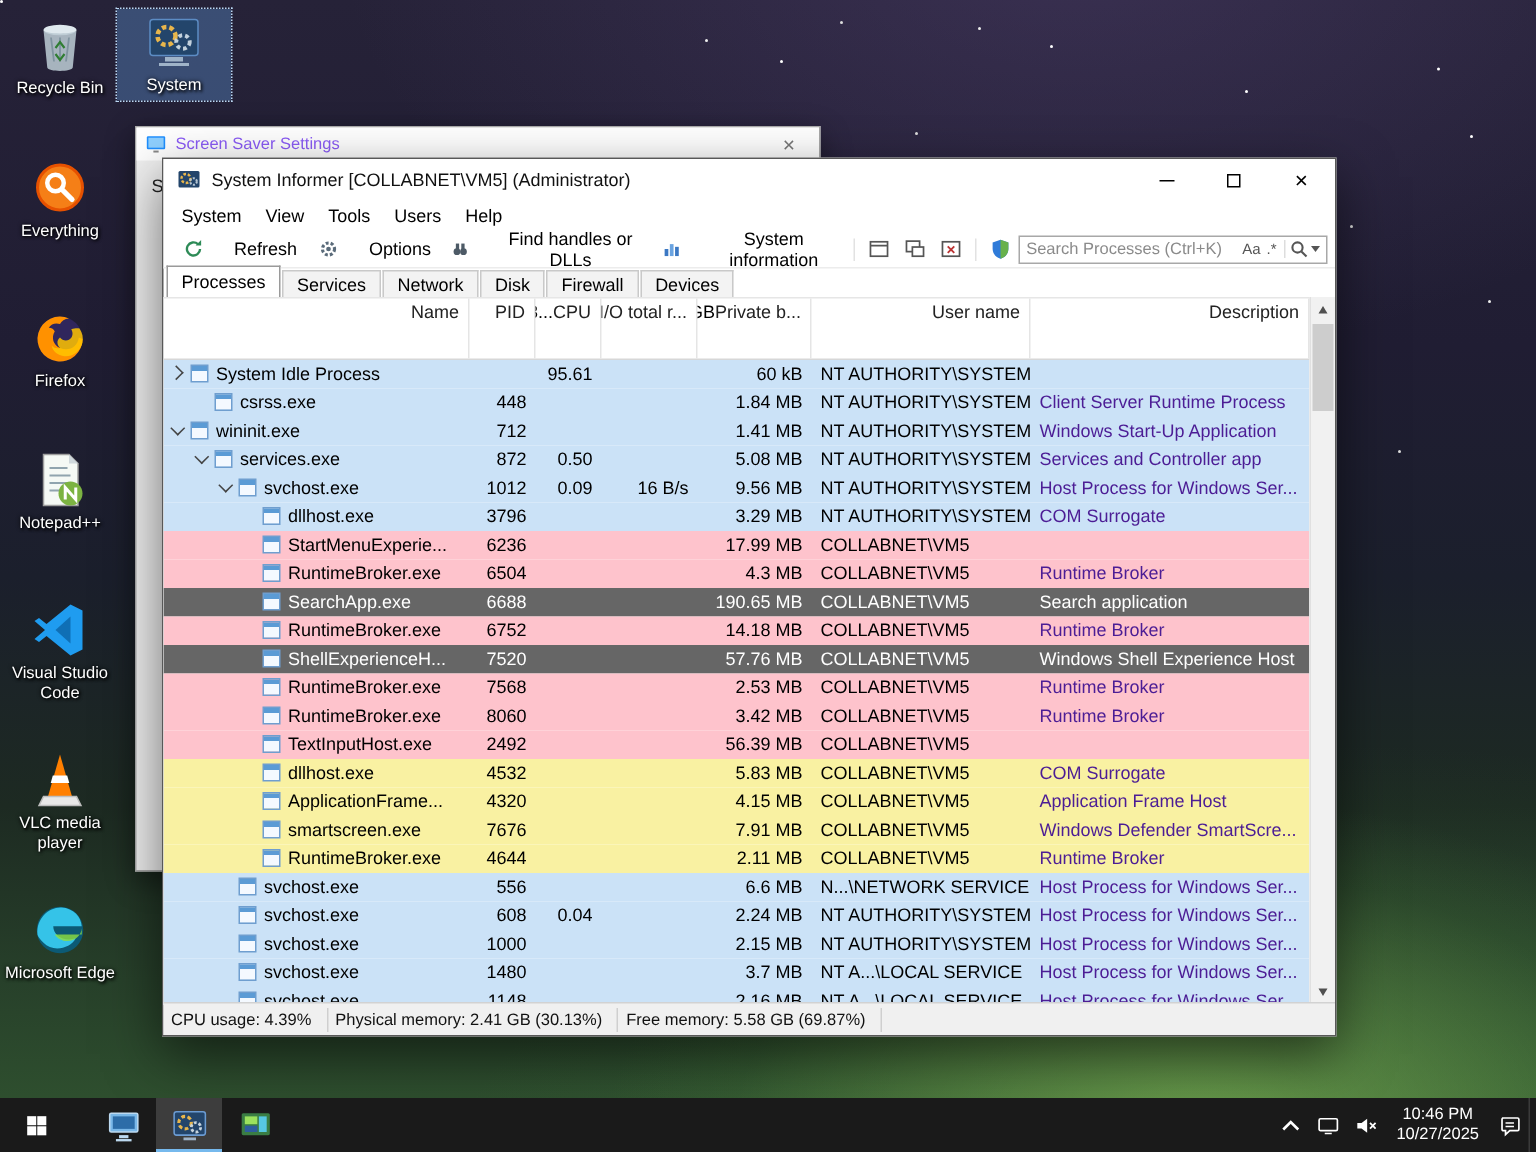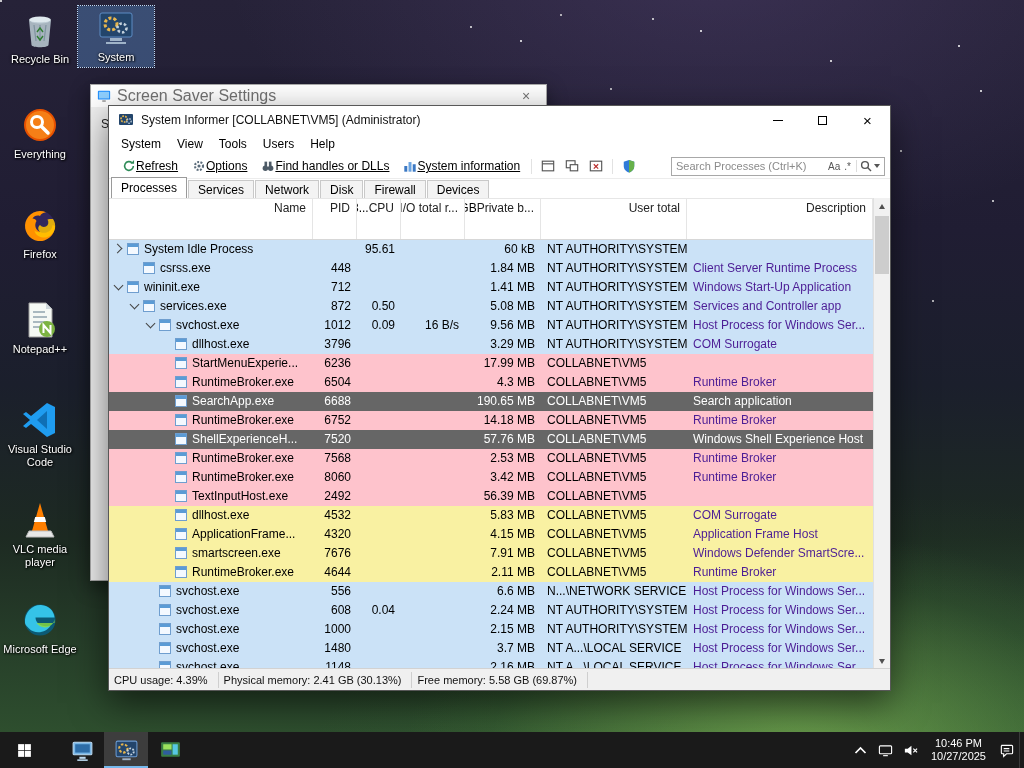--- a/index.html
+++ b/index.html
@@ -25,21 +25,21 @@
   .desk-icon.selected{ background:rgba(96,160,230,.35); outline:1px dotted #bcd9f5; }
   .di-glyph{ width:40px; height:40px; margin:0 auto 3px; }
   .di-glyph svg{ width:40px; height:40px; }
   .di-label{ color:#fff; font-size:11px; line-height:13px; text-shadow:1px 1px 2px #000, 0 0 3px #000; }
 
   
   .ss-window{ position:absolute; left:90px; top:84px; width:457px; height:497px; z-index:10;
     background:#f0f0f0; border:1px solid #a9a9a9; box-shadow:0 6px 18px rgba(0,0,0,.45); }
   .ss-titlebar{ height:22px; background:#fff; display:flex; align-items:center; padding:0 6px; }
   .ss-titlebar svg{ width:14px; height:14px; margin-right:6px; }
-  .ss-title{ font-size:16px; color:#737373; flex:1; }
+  .ss-title{ font-size:11px; color:#8b5cf6; flex:1; }
   .ss-close{ font-size:14px; color:#777; width:28px; text-align:center; }
   .ss-body{ padding:10px 0 0 10px; font-size:12px; color:#222; }
 
   
   .si-window{ position:absolute; left:108px; top:105px; width:783px; height:586px; z-index:30;
     background:#fff; border:1px solid #585858; box-shadow:0 12px 34px rgba(0,0,0,.55);
     font-size:12px; color:#000; }
   .title-bar{ position:absolute; left:0; top:0; width:781px; height:28px; background:#fff;
     display:flex; align-items:center; }
   .tb-icon{ width:16px; height:16px; margin:0 7px 0 9px; }
@@ -50,22 +50,22 @@
   .wbtn.min i{ display:block; width:10px; height:1px; background:#000; }
   .wbtn.max i{ display:block; width:9px; height:9px; border:1px solid #000; }
   .wbtn.close{ font-size:15px; color:#000; }
 
   .menu-bar{ position:absolute; left:0; top:28px; width:781px; height:20px; background:#fff;
     display:flex; align-items:center; padding-left:4px; }
   .menu-item{ padding:0 8px; font-size:12px; line-height:20px; }
 
   .toolbar{ position:absolute; left:0; top:48px; width:781px; height:25px; background:#fff;
     display:flex; align-items:center; padding-left:6px; border-bottom:1px solid #ececec; }
-  .tbtn{ display:flex; align-items:center; gap:0; padding:2px 7px; font-size:12px;
-    background:none; border:none; font-family:inherit; color:#000;text-decoration:underline; }
+  .tbtn{ display:flex; align-items:center; gap:20px; padding:2px 7px; font-size:12px;
+    background:none; border:none; font-family:inherit; color:#000; }
   .tbtn svg{ width:14px; height:14px; }
   .icon-btn{ padding:2px 5px; }
   .tb-sep{ width:1px; height:15px; background:#e2e2e2; margin:0 4px; }
   .search-box{ margin-left:auto; margin-right:5px; width:214px; height:19px; border:1px solid #a8a8a8;
     display:flex; align-items:center; padding:0 4px; background:#fff; }
   .search-box input{ flex:1; min-width:0; border:none; outline:none; font-size:11px;
     font-family:inherit; color:#333; background:transparent; }
   .search-box input::placeholder{ color:#8b8b8b; }
   .sb-op{ font-size:10px; color:#555; padding:0 2px; }
   .sb-sep{ width:1px; height:12px; background:#ddd; margin:0 3px; }
@@ -373,21 +373,21 @@
         <div class="hcell c-io">
           <div class="htotal">17.17 k...</div>
           <div class="hlabel">I/O total r...</div>
         </div>
         <div class="hcell c-priv">
           <div class="htotal">1.44 GB</div>
           <div class="hlabel">Private b...</div>
         </div>
         <div class="hcell c-user">
           <div class="htotal"></div>
-          <div class="hlabel">User total</div>
+          <div class="hlabel">User name</div>
         </div>
         <div class="hcell c-desc">
           <div class="htotal"></div>
           <div class="hlabel">Description</div>
         </div>
       </div>
 
     <div class="rows" id="rows">
         <div class="prow blue">
           <div class="cell c-name" style="padding-left: 3px;"><span class="expander collapsed"></span><span class="picon"></span><span class="pname">System Idle Process</span></div>

